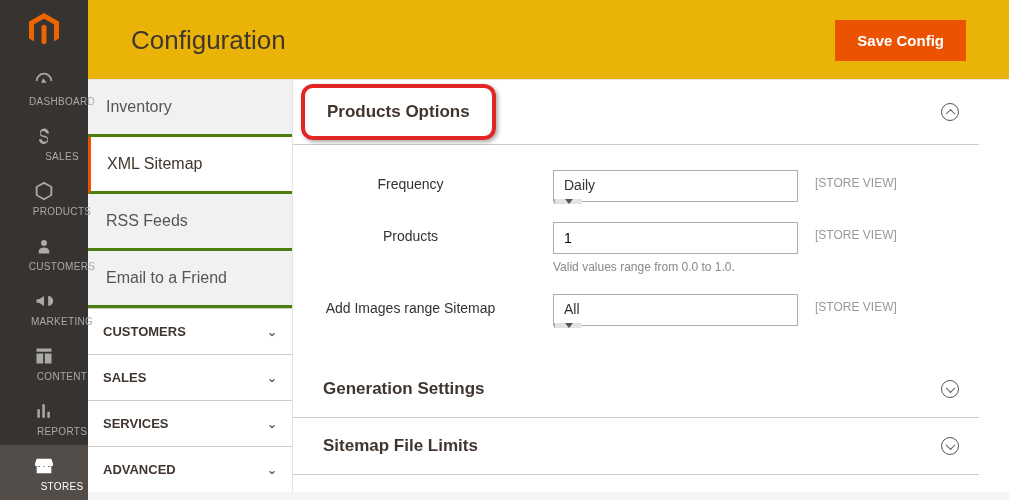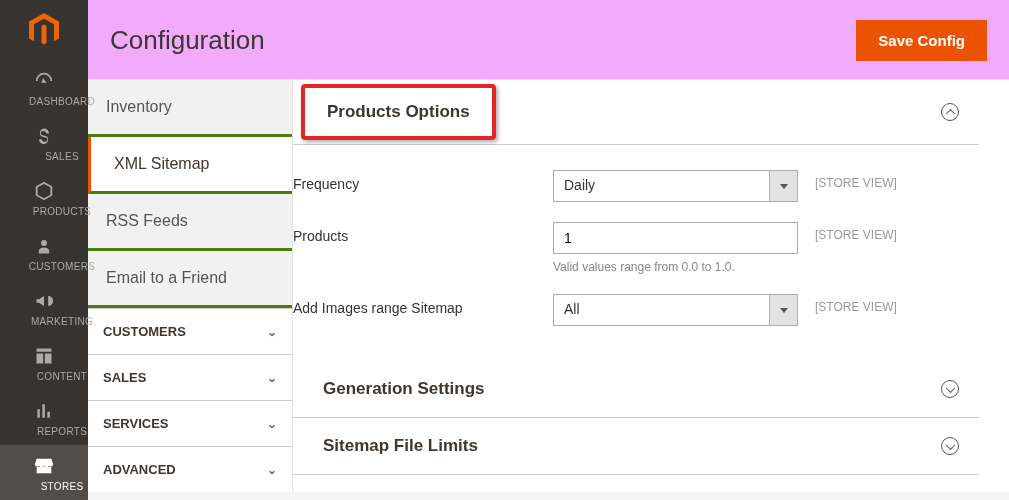--- a/index.html
+++ b/index.html
@@ -6,48 +6,48 @@
 body { font-family: 'Helvetica Neue', Arial, sans-serif; font-size: 13px; color: #333; background: #f5f5f5; overflow: hidden; }
 
 .admin-sidebar { position: fixed; left: 0; top: 0; width: 88px; height: 100%; background: #373330; z-index: 100; }
 .admin-sidebar .logo { display: flex; justify-content: center; align-items: center; height: 60px; color: #ed6502; }
 .admin-sidebar .nav-item { display: flex; flex-direction: column; align-items: center; justify-content: center; padding: 10px 4px 8px; color: #aaa; cursor: pointer; }
 .admin-sidebar .nav-item.active { background: #524d49; color: #fff; }
 .admin-sidebar .nav-item .icon { height: 22px; display: flex; align-items: center; justify-content: center; }
 .admin-sidebar .nav-item .label { font-size: 10px; margin-top: 4px; letter-spacing: 0.3px; text-align: center; padding-left: 36px; }
 
 .page-wrap { margin-left: 88px; }
-.page-header { background: #f0abfc; padding: 20px 22px 18px; display: flex; justify-content: space-between; align-items: center; border-bottom: 1px solid #e3e3e3; }
+.page-header { background: #eab308; padding: 20px 43px 18px; display: flex; justify-content: space-between; align-items: center; border-bottom: 1px solid #e3e3e3; }
 .page-title { font-size: 26px; font-weight: 400; color: #41362f; }
 .save-btn { background: #eb5202; color: #fff; border: none; padding: 12px 22px; font-size: 15px; font-weight: 600; cursor: pointer; }
 
 .two-col { display: flex; }
 .config-nav { width: 205px; background: #f1f1f1; padding-top: 0; border-right: 1px solid #e3e3e3; }
 .config-nav .leaf { padding: 18px 18px; color: #555; font-size: 16px; cursor: pointer; border-bottom: 3px solid #4d7c0f; background: #f1f1f1; }
-.config-nav .leaf.active { background: #fff; border-left: 3px solid #eb5202; padding-left: 23px; color: #41362f; }
+.config-nav .leaf.active { background: #fff; border-left: 3px solid #eb5202; padding-left: 16px; color: #41362f; }
 .config-nav .group { background: #fff; padding: 15px 15px; font-weight: 700; font-size: 13px; color: #41362f; border-top: 1px solid #ccc; display: flex; justify-content: space-between; align-items: center; cursor: pointer; }
 .config-nav .group .chev { font-size: 12px; color: #666; }
 
 .config-main { flex: 1; padding: 0 30px 0 0; background: #fff; }
 .section-head { display: flex; justify-content: space-between; align-items: center; padding: 18px 20px 18px 30px; border-bottom: 1px solid #ccc; cursor: pointer; }
 .section-head .title { font-size: 17px; color: #41362f; font-weight: 600; }
 .section-head.first { margin-top: 0; }
-.section-head.highlighted .title-box { border: 4px solid #e22626; border-radius: 4px; padding: 14px 22px; margin: -14px -22px; box-shadow: 2px 2px 4px rgba(0,0,0,0.35); }
+.section-head.highlighted .title-box { border: 4px solid #e22626; border-radius: 12px; padding: 14px 22px; margin: -14px -22px; box-shadow: 2px 2px 4px rgba(0,0,0,0.35); }
 .circle-icon { width: 18px; height: 18px; border: 1px solid #555; border-radius: 50%; display: flex; align-items: center; justify-content: center; }
 .circle-icon::after { content: ''; width: 6px; height: 6px; border-left: 1px solid #555; border-top: 1px solid #555; transform: rotate(45deg) translate(1px, 1px); }
 .circle-icon.down::after { transform: rotate(225deg) translate(1px, 1px); }
 
 .section-body { padding: 25px 20px 15px 0; }
 .form-row { display: flex; align-items: flex-start; margin-bottom: 20px; }
-.form-row .lbl { width: 260px; text-align: left; padding-right: 25px; padding-top: 6px; font-size: 14px; color: #333; }
+.form-row .lbl { width: 260px; text-align: center; padding-right: 25px; padding-top: 6px; font-size: 14px; color: #333; }
 .form-row .ctrl { width: 245px; }
 .form-row .scope { padding-left: 17px; padding-top: 6px; font-size: 12px; color: #999; }
 .form-row .help { font-size: 12px; color: #888; margin-top: 6px; }
 
-.select-fake { display: flex; border: 1px solid #adadad; background: #fff; height: 32px; }
+.select-fake { display: flex; border: 1px solid #adadad; background: #fff; height: 32px; flex-direction: column; }
 .select-fake .val { flex: 1; padding: 6px 10px; font-size: 14px; }
 .select-fake .arrow { width: 28px; background: #e3e3e3; border-left: 1px solid #adadad; display: flex; align-items: center; justify-content: center; }
 .select-fake .arrow::after { content: ''; border-left: 4px solid transparent; border-right: 4px solid transparent; border-top: 5px solid #555; }
 input.text-in { width: 100%; height: 32px; border: 1px solid #adadad; padding: 6px 10px; font-size: 14px; }
 
 svg { display: block; }
 </style>
 </head>
 <body>
 

